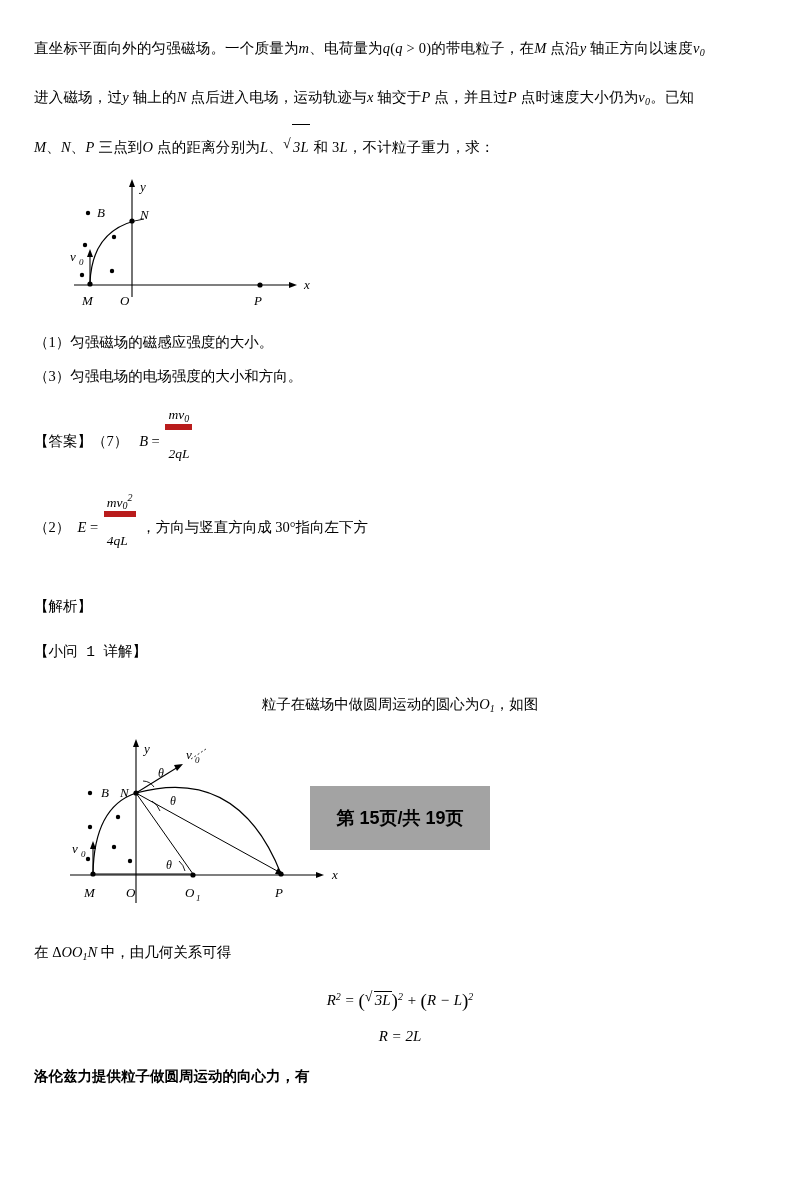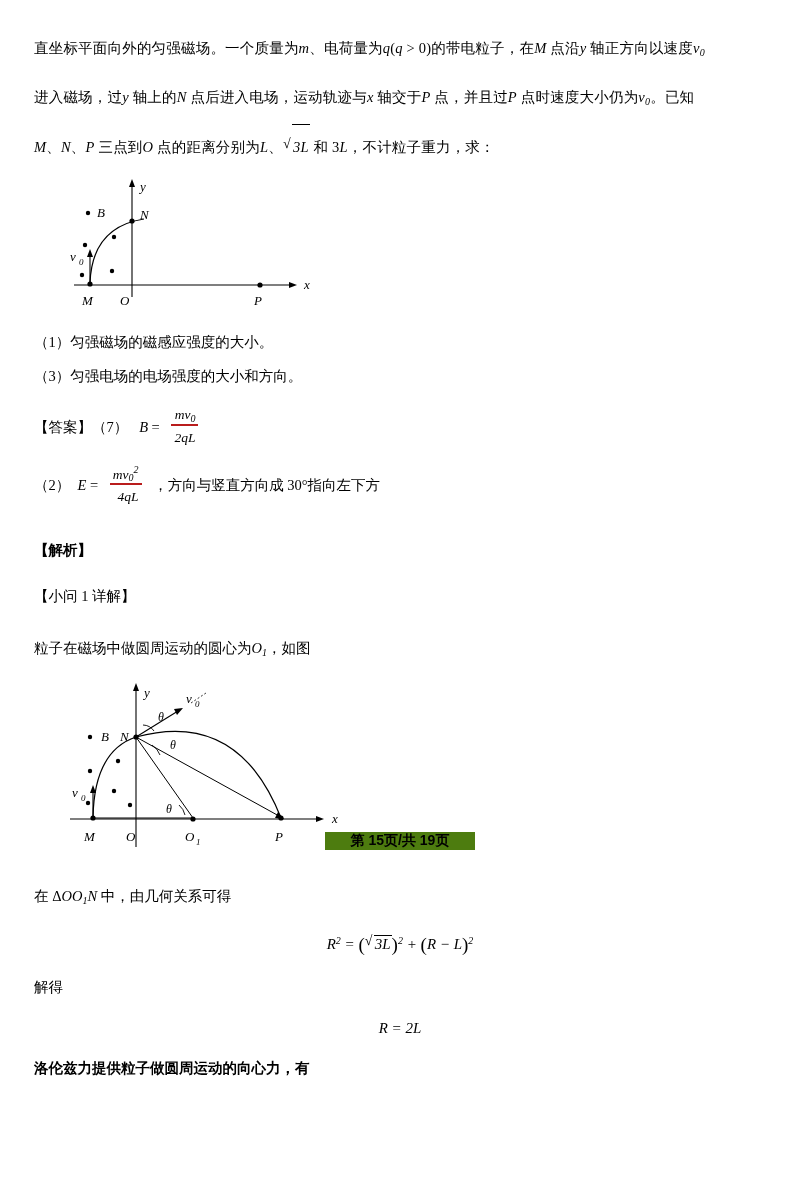--- a/index.html
+++ b/index.html
@@ -41,28 +41,28 @@
 
   .ans-line {
     font-size: 14.5px;
     line-height: 30px;
     margin-top: 14px;
   }
 
   .frac {
     display: inline-block;
     vertical-align: middle;
-    text-align: right;
+    text-align: left;
     font-style: italic;
     font-size: 13.5px;
     line-height: 1.15;
-    margin: 0 8px;
+    margin: 0 2px;
   }
   .frac .num { display: block; padding: 0 3px; }
-  .frac .den { display: block; border-top: 2px solid #b91c1c; padding: 4px 3px; }
+  .frac .den { display: block; border-top: 6px solid #b91c1c; padding: 16px 3px; }
 
   .sqrt-wrap {
     display: inline-block;
     position: relative;
     padding-left: 9px;
     font-style: italic;
     text-decoration: underline;
   }
   .sqrt-wrap::before {
     content: "√";
@@ -92,23 +92,23 @@
 
   .footer {
     position: absolute;
     left: 0;
     right: 0;
     bottom: 52px;
     text-align: center;
   }
   .footer-inner {
     display: inline-block;
-    background: #4d7c0f;
-    padding: 0 26px;
-    font-size: 14px;
+    background: #a3a3a3;
+    padding: 20px 26px;
+    font-size: 18px;
     font-weight: bold;
     font-family: "Liberation Sans", sans-serif;
   }
   svg text { font-family: "Liberation Serif", serif; }
 </style>
 </head>
 <body>
 
 <div class="page">
 
@@ -173,24 +173,24 @@
   <div class="ans-line">
     <span>（2）</span>
     &nbsp;<span class="it">E</span> =
     <span class="frac">
       <span class="num"><span class="it">mv</span><span class="sub">0</span><span class="sup">2</span></span>
       <span class="den">4<span class="it">qL</span></span>
     </span>
     <span>，方向与竖直方向成 30°指向左下方</span>
   </div>
 
-  <div class="q-line" style="margin-top:24px;font-weight:bold;">【解析】</div>
-  <div class="q-line" style="margin-top:12px;">【小问 1 详解】</div>
-
-  <div class="q-line" style="margin-top:18px;">
+  <div class="q-line" style="margin-top:24px;">【解析】</div>
+  <div class="q-line" style="margin-top:12px;font-family:Liberation Mono, monospace;">【小问 1 详解】</div>
+
+  <div class="q-line" style="margin-top:18px;text-align:center;">
     粒子在磁场中做圆周运动的圆心为<span class="it">O</span><span class="sub">1</span>，如图
   </div>
 
   <div class="figure-2">
     <svg width="330" height="190" viewBox="0 0 330 190">
 
       <line x1="88" y1="8" x2="88" y2="168" stroke="#000" stroke-width="1.1"></line>
       <polygon points="88,4 85,12 91,12" fill="#000"></polygon>
 
       <line x1="22" y1="140" x2="270" y2="140" stroke="#000" stroke-width="1.1"></line>
@@ -252,21 +252,20 @@
   <div class="q-line" style="margin-top:10px;">
     在 Δ<span class="it">OO</span><span class="sub">1</span><span class="it">N</span> 中，由几何关系可得
   </div>
 
   <div class="center-eq">
     <span class="it">R</span><span class="sup">2</span> =
     <span style="font-size:19px;font-style:normal;vertical-align:-2px;">(</span><span class="sqrt-wrap"><span class="bar">3<span class="it">L</span></span></span><span style="font-size:19px;font-style:normal;vertical-align:-2px;">)</span><span class="sup">2</span>
     + <span style="font-size:19px;font-style:normal;vertical-align:-2px;">(</span><span class="it">R</span> − <span class="it">L</span><span style="font-size:19px;font-style:normal;vertical-align:-2px;">)</span><span class="sup">2</span>
   </div>
 
-  <div class="q-line" style="margin-top:14px;">解得</div>
 
   <div class="center-eq">
     <span class="it">R</span> = 2<span class="it">L</span>
   </div>
 
   <div class="q-line" style="margin-top:14px;font-weight:bold;">洛伦兹力提供粒子做圆周运动的向心力，有</div>
 
   <div class="footer">
     <span class="footer-inner">第 15页/共 19页</span>
   </div>

